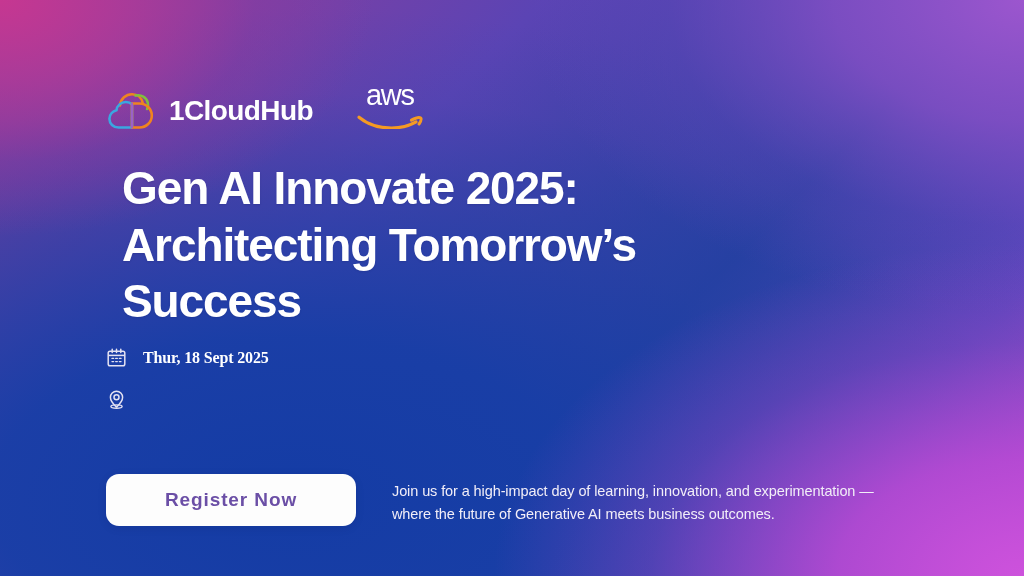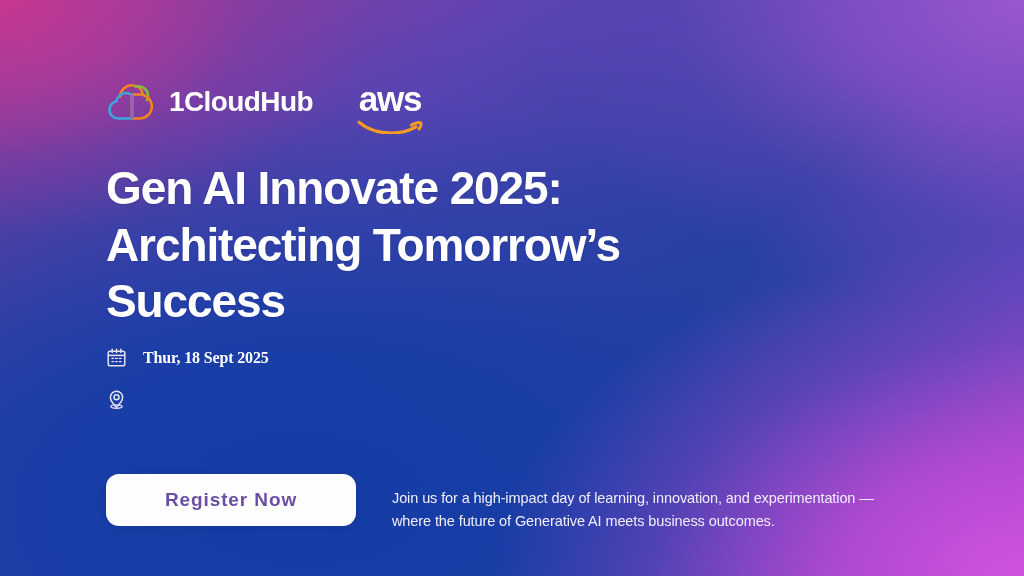--- a/index.html
+++ b/index.html
@@ -32,21 +32,21 @@
       radial-gradient(ellipse 96% 92% at 28% 86%, rgba(20,60,165,1) 0%, rgba(24,62,166,0.96) 30%, rgba(38,64,165,0.64) 56%, rgba(60,66,170,0.22) 76%, rgba(80,70,175,0) 92%),
       linear-gradient(135deg, #9a3c96 0%, #5b44b4 34%, #22409f 62%, #5a47bd 82%, #b94fd0 100%);
   }
 
   
   .logo-row {
     position: absolute;
     left: 106px;
     top: 82px;
     display: flex;
-    align-items: flex-start;
+    align-items: flex-end;
     gap: 44px;
   }
 
   .och-logo {
     display: flex;
     align-items: center;
     gap: 11px;
   }
 
   .och-mark { width: 52px; height: 40px; display:block; }
@@ -61,31 +61,31 @@
 
   .aws-logo {
     display: flex;
     flex-direction: column;
     align-items: center;
     gap: 2px;
     padding-bottom: 2px;
   }
   .aws-word {
     color: #ffffff;
-    font-size: 35px;
-    font-weight: 700;
+    font-size: 29px;
+    font-weight: 400;
     letter-spacing: -1.2px;
     line-height: 0.95;
   }
   .aws-smile { width: 66px; height: 17px; display:block; }
 
   
   .headline {
     position: absolute;
-    left: 106px;
+    left: 122px;
     top: 160px;
     width: 680px;
     color: #ffffff;
     font-size: 46px;
     font-weight: 700;
     line-height: 1.23;
     letter-spacing: -1.1px;
     white-space: pre-line;
     text-shadow: 0 1px 2px rgba(20,30,90,0.18);
   }
@@ -138,21 +138,21 @@
     font-weight: 700;
     letter-spacing: 0.9px;
     cursor: pointer;
     display: flex;
     align-items: center;
     justify-content: center;
     box-shadow: 0 2px 8px rgba(10,20,70,0.12);
   }
 
   .blurb {
-    margin-top: 13px;
+    margin-top: 6px;
     color: #f2eef8;
     font-size: 14.5px;
     font-weight: 400;
     line-height: 1.62;
     letter-spacing: -0.1px;
     max-width: 560px;
     white-space: pre-line;
   }
 </style>
 </head>

